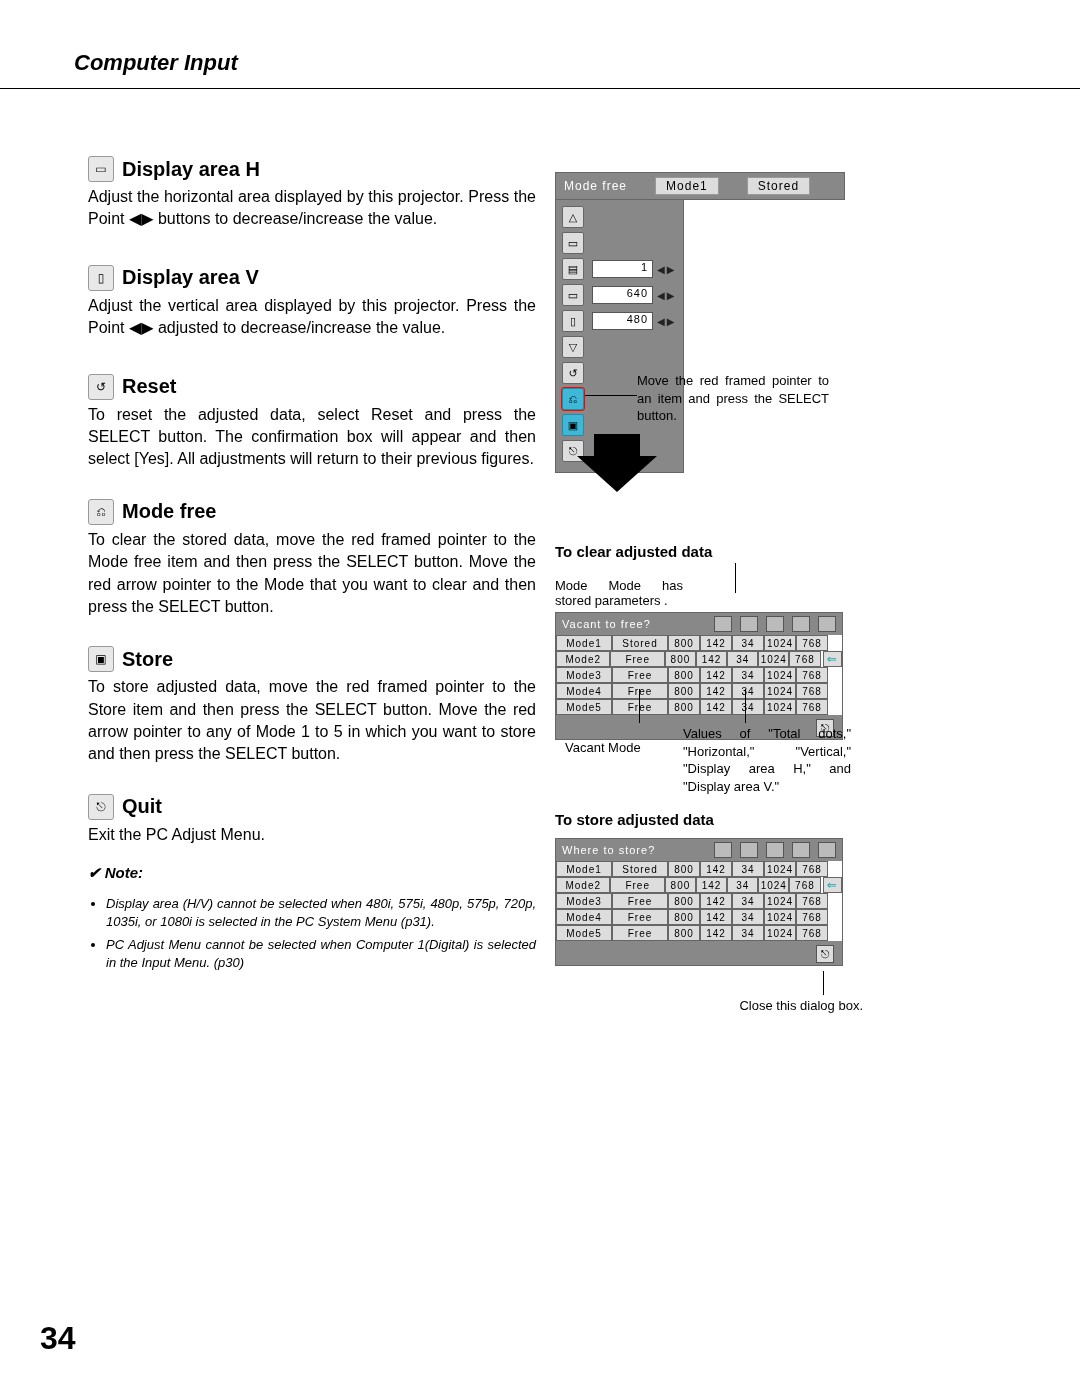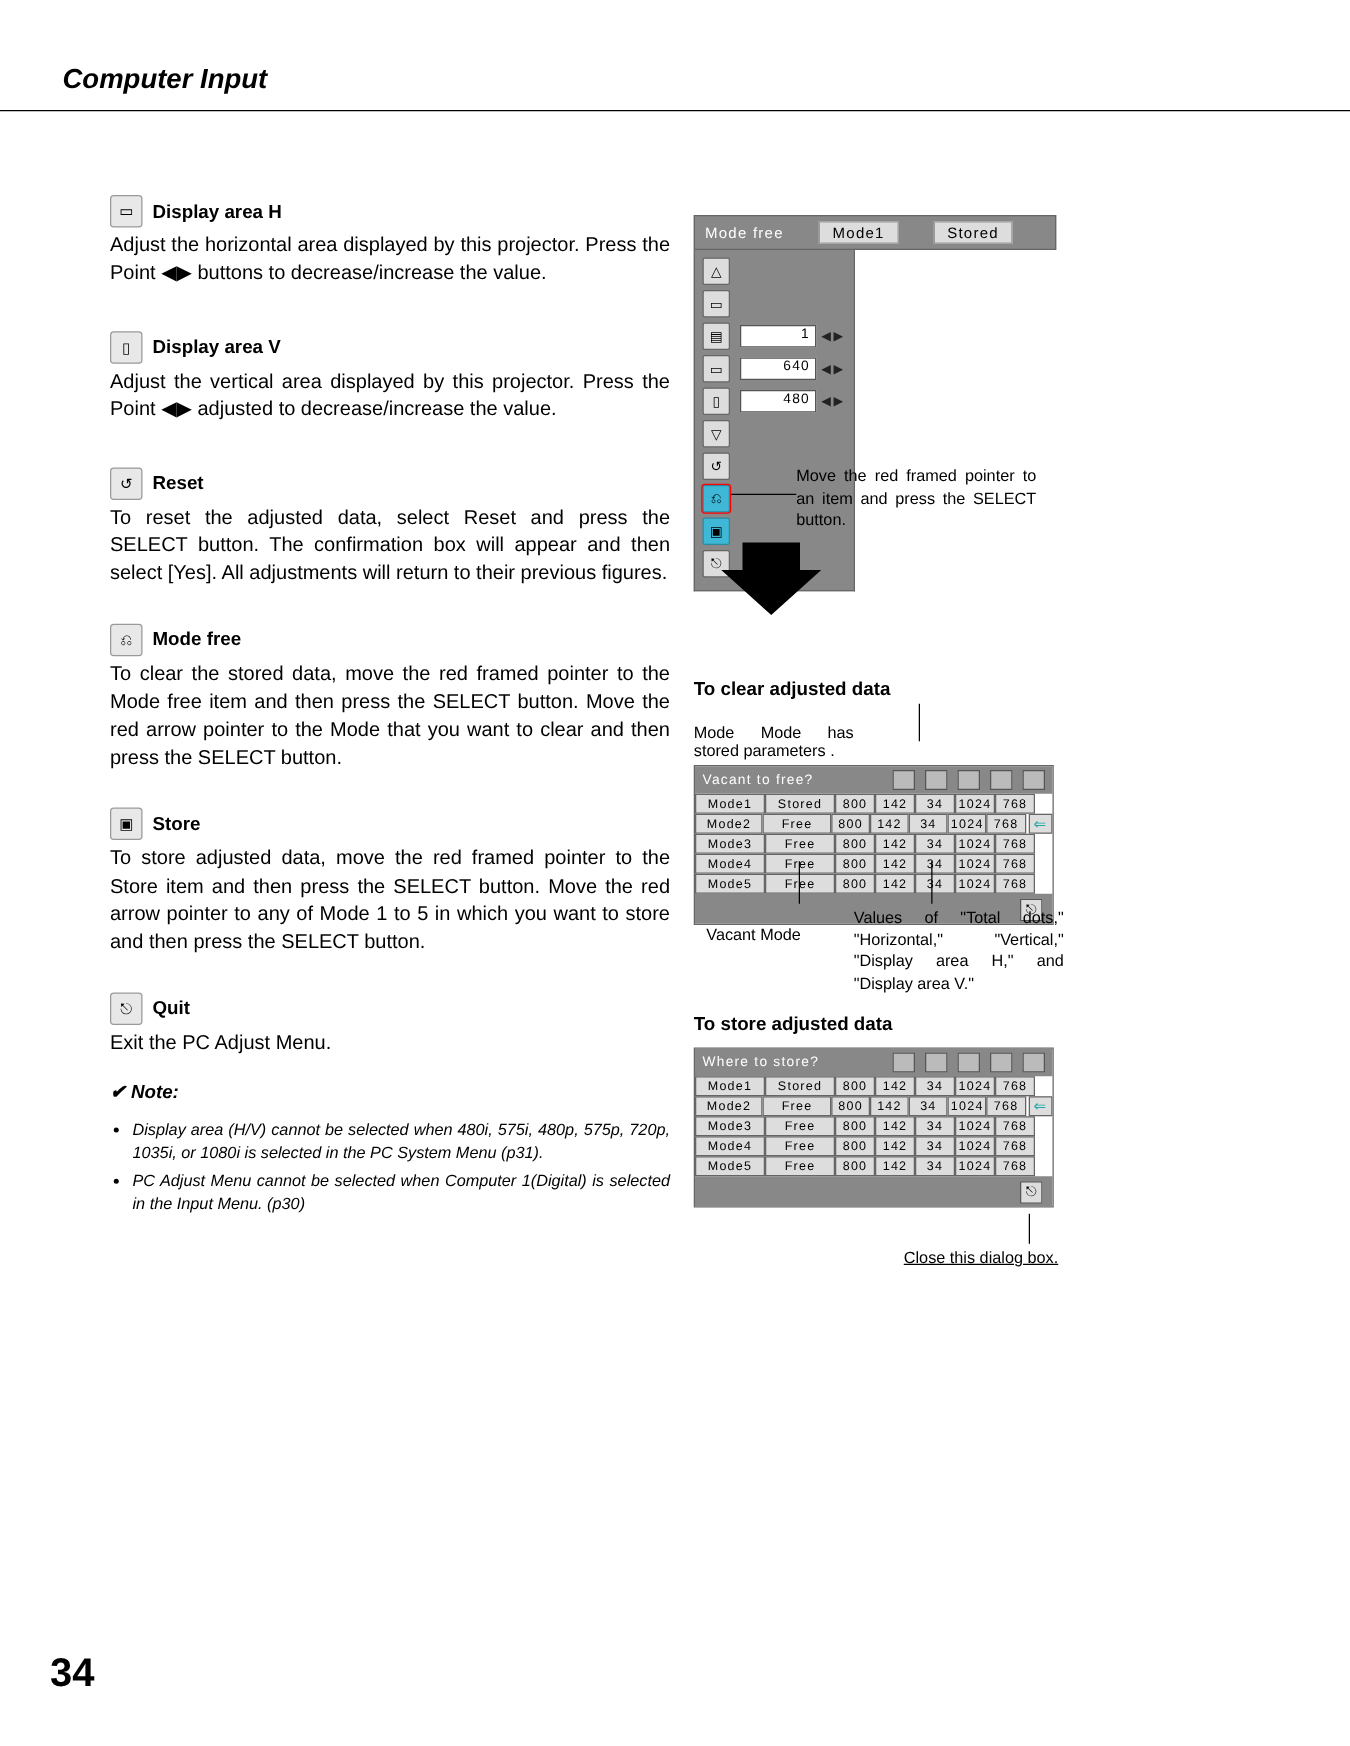--- a/index.html
+++ b/index.html
@@ -9,21 +9,21 @@
     font-family: Arial, Helvetica, sans-serif;
     font-size: 14px;
     color: #000;
     width: 1080px;
   }
   .page {
     position: relative;
     width: 1080px;
     height: 1397px;
     box-sizing: border-box;
-    padding: 50px 70px 50px 50px;
+    padding: 50px 70px 50px 74px;
   }
   .page-title {
     font-style: italic;
     font-weight: bold;
     font-size: 22px;
     margin: 0 0 8px 0;
   }
   .page-title-underline {
     position: absolute;
     left: 0;
@@ -59,21 +59,21 @@
     background: #e8e8e8;
     display: flex;
     align-items: center;
     justify-content: center;
     margin-right: 8px;
     font-size: 12px;
     border-radius: 3px;
   }
   .section-title {
     font-weight: bold;
-    font-size: 15px;
+    font-size: 20px;
   }
   .section-body {
     font-size: 16px;
     line-height: 1.4;
     text-align: justify;
   }
   .note-head {
     font-weight: bold;
     font-style: italic;
     font-size: 15px;
@@ -511,19 +511,19 @@
             <div class="c-n">34</div>
             <div class="c-n">1024</div>
             <div class="c-n">768</div>
           </div>
         <div class="wfoot">
             <div class="close-icon">⎋</div>
           </div>
       </div>
 
       <div class="callout-line-v1" style="left:268px; top:160px; height:24px;"></div>
-      <div class="hint" style="left:168px; top:186px; width:140px; text-decoration:underline;">Close this dialog box.</div>
+      <div class="hint" style="left:168px; top:186px; width:140px; text-align:right;">Close this dialog box.</div>
     </div>
 
   </div>
 
   <div class="page-num">34</div>
 </div>
 
 </body></html>

